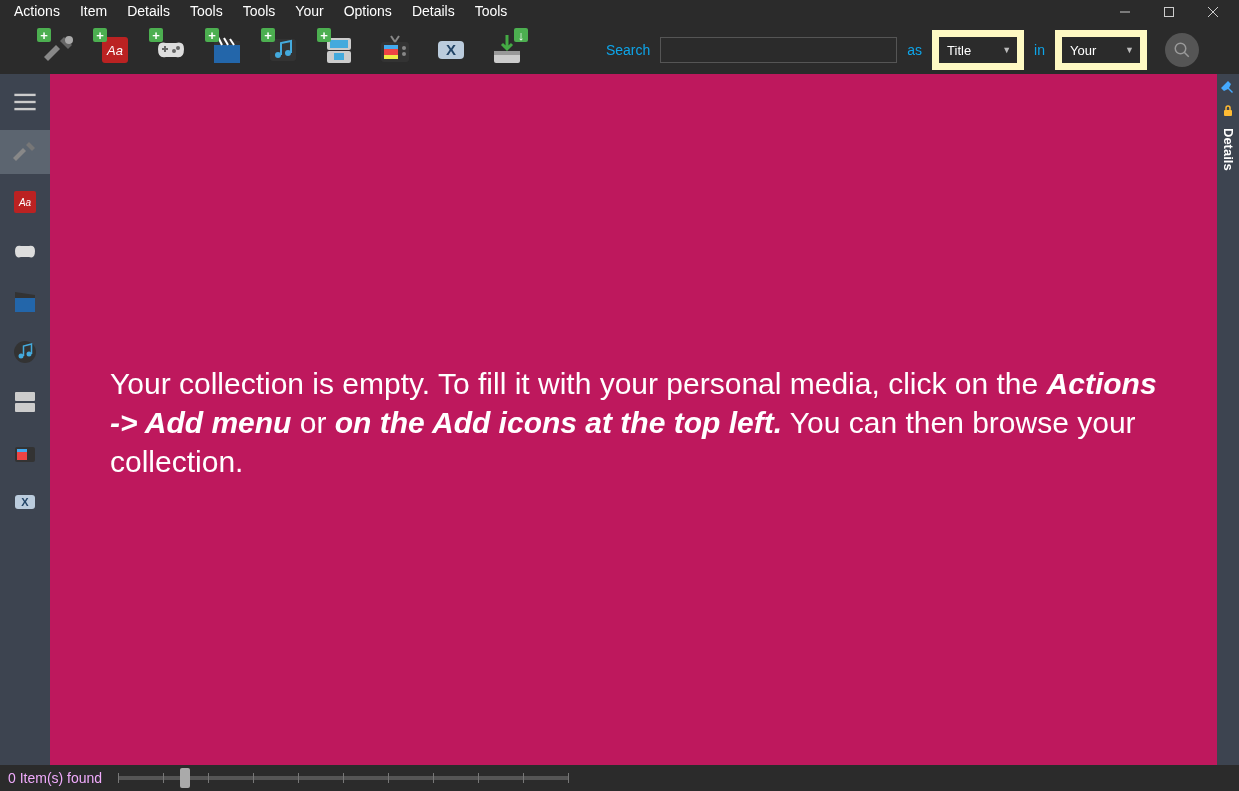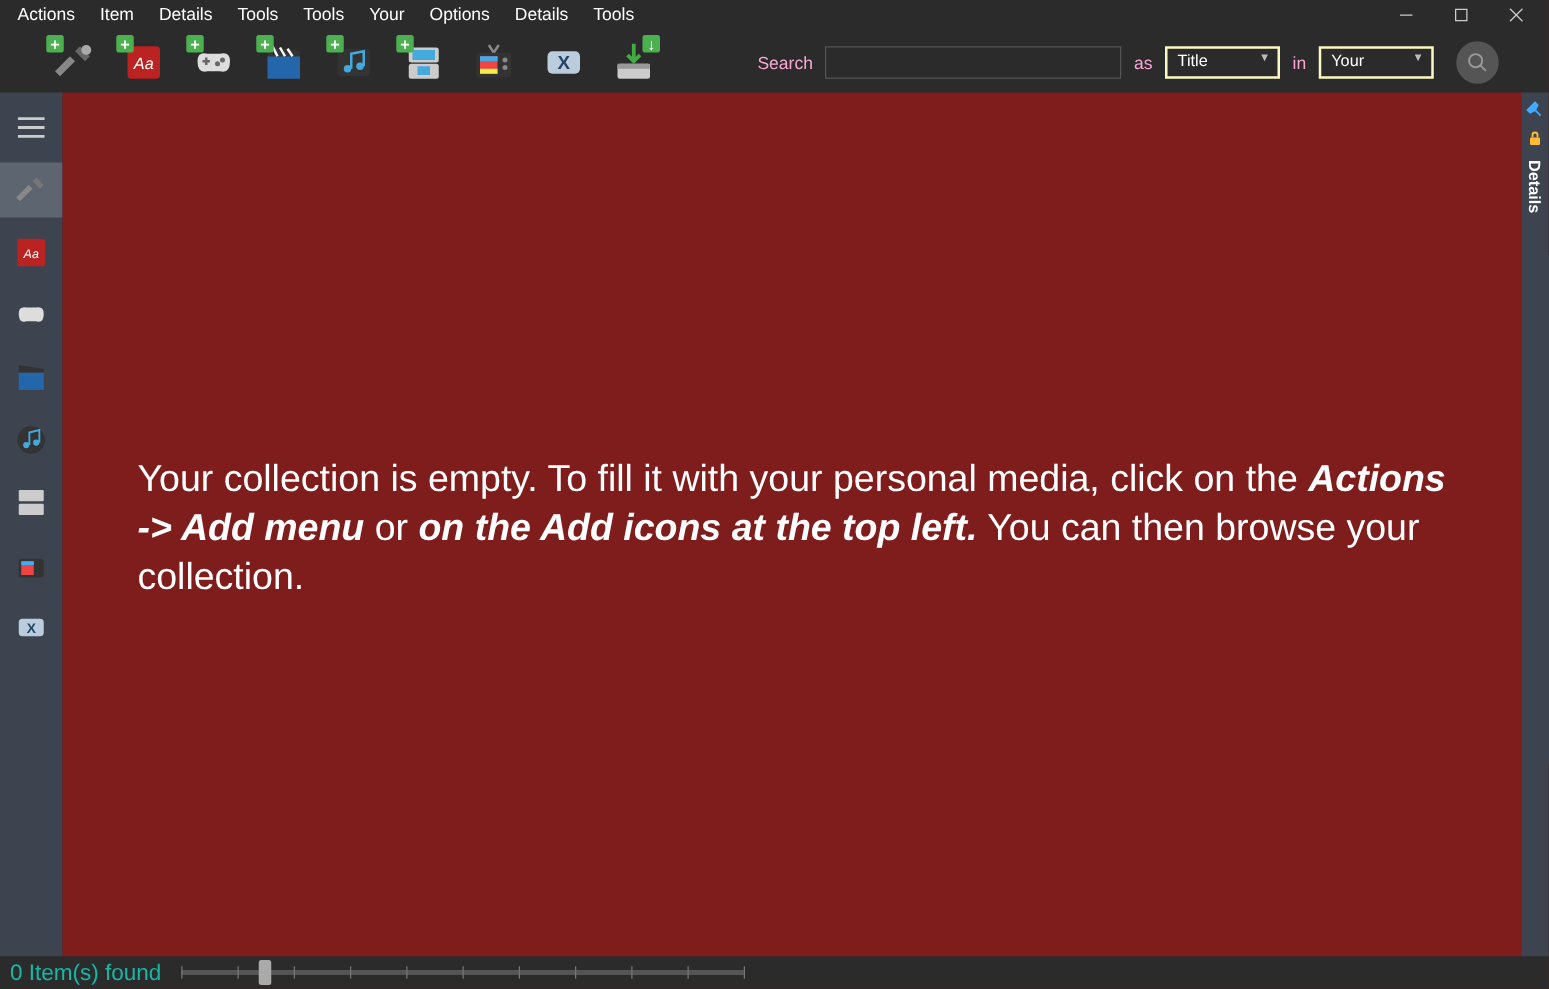--- a/index.html
+++ b/index.html
@@ -83,40 +83,41 @@
   justify-content: center;
   line-height: 1;
   z-index: 2;
 }
 .search-area {
   display: flex;
   align-items: center;
   gap: 10px;
   margin-left: auto;
 }
-.search-label { font-size: 14px; color: #f9a8d4; }
+.search-label { font-size: 14px; color: #0ea5e9; }
 .search-input {
   width: 237px;
   height: 26px;
   background: #2b2b2b;
   border: 1px solid #555;
   color: #fff;
   padding: 0 6px;
   font-size: 13px;
 }
 .search-select {
-  height: 26px;
-  background: #2b2b2b;
-  border: 2px solid #fef9c3;
+  height: 40px;
+  background: #2b2b2b;
+  border: 7px solid #fef9c3;
   color: #fff;
   padding: 2px 22px 2px 8px;
   font-size: 13px;
   cursor: pointer;
   position: relative;
   display: flex;
+  align-items: center;
 }
 .search-select.title { width: 92px; }
 .search-select.apps { width: 92px; }
 .chev-down {
   position: absolute;
   right: 6px;
   font-size: 9px;
   color: #bbb;
 }
 .search-btn {
@@ -150,21 +151,21 @@
   display: flex;
   align-items: center;
   justify-content: center;
   cursor: pointer;
   margin-bottom: 6px;
 }
 .sb-item.active { background: #5c6570; }
 .sb-item svg, .sb-item .icon-box { width: 26px; height: 26px; }
 .content {
   flex: 1;
-  background: #7f1d1d;
+  background: #be185d;
   position: relative;
   padding: 290px 60px 0 60px;
 }
 .empty-msg {
   font-size: 30px;
   line-height: 1.3;
   color: #fff;
   font-weight: 400;
 }
 .empty-msg .bi { font-weight: 700; font-style: italic; }
@@ -197,21 +198,21 @@
   padding: 4px 0;
 }
 .statusbar {
   height: 26px;
   background: #2b2b2b;
   display: flex;
   align-items: center;
   padding: 0 8px;
   gap: 16px;
 }
-.status-text { font-size: 18px; color: #14b8a6; }
+.status-text { font-size: 14px; color: #f0abfc; }
 .slider-track {
   width: 450px;
   height: 4px;
   background: #555;
   position: relative;
   cursor: pointer;
 }
 .slider-tick {
   position: absolute;
   width: 1px;

